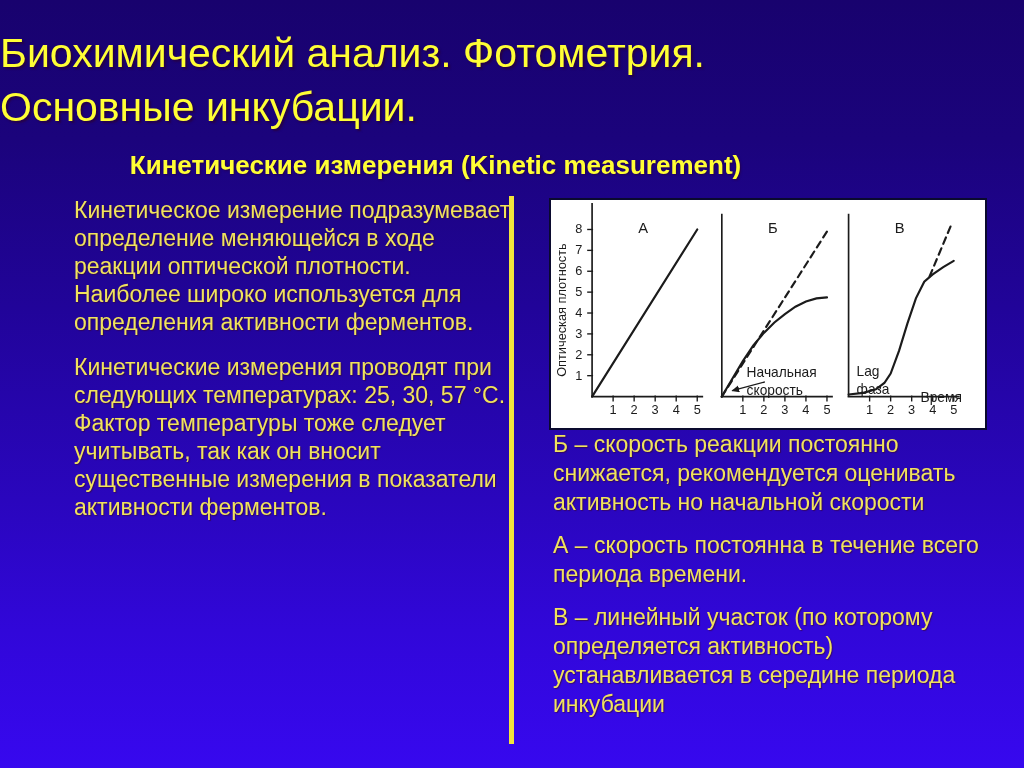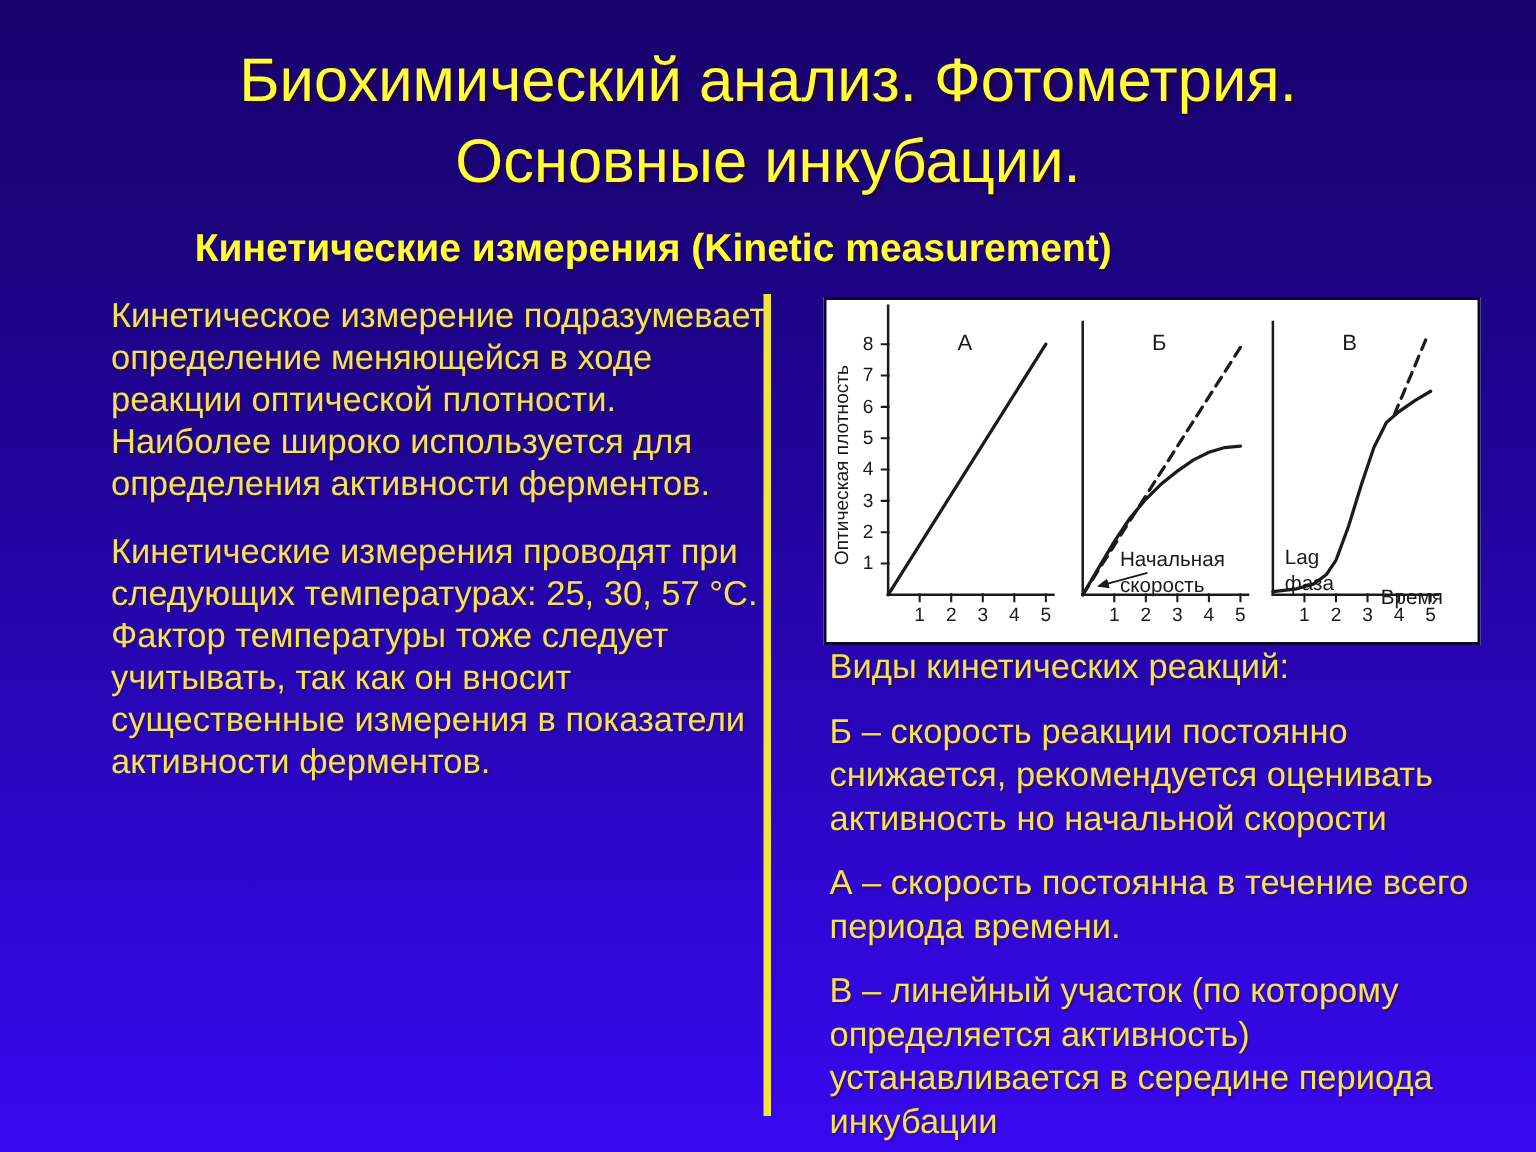--- a/index.html
+++ b/index.html
@@ -2,21 +2,21 @@
 <html><head>
 <meta charset="utf-8">
 <style>
   html,body{margin:0;padding:0;}
   body{
     width:1024px;height:768px;position:relative;overflow:hidden;
     background:linear-gradient(180deg,#18026E 0%,#1B037C 18%,#210499 40%,#2A06BD 65%,#3107D9 82%,#3708EF 100%);
     font-family:"Liberation Sans","DejaVu Sans",sans-serif;
   }
   .title{
-    position:absolute;top:26px;left:0;width:1024px;text-align:center;
+    position:absolute;top:26px;left:0;width:1024px;
     color:#FFFF35;font-size:41px;line-height:54px;font-weight:400;
     text-shadow:2px 2px 2px rgba(45,0,45,.65);
   }
   .subtitle{
     position:absolute;top:150px;left:0;width:871px;text-align:center;
     color:#FFFF35;font-size:26px;font-weight:bold;
     text-shadow:1px 1px 2px rgba(45,0,45,.65);
   }
   .left-col{
     position:absolute;left:30px;top:196px;width:456px;
@@ -137,21 +137,20 @@
       <text x="408" y="218" text-anchor="middle" fill="#1B1B1B" font-size="13" font-family="Liberation Sans, sans-serif">5</text>
       <polyline points="383.4,77.8 404.8,26.8" fill="none" stroke="#1B1B1B" stroke-width="2.2" stroke-linecap="round" stroke-dasharray="7 5"></polyline>
       <polyline points="301.0,197.9 316.0,196.2 328.8,192.6 337.4,186.2 343.8,176.6 352.4,153.3 360.9,125.6 369.5,100.1 378.0,83.1 386.6,75.7 397.3,68.3 408.0,61.9" fill="none" stroke="#1B1B1B" stroke-width="2.2" stroke-linecap="round"></polyline>
       <text x="309.132" y="179.0625" text-anchor="start" fill="#1B1B1B" font-size="14" font-family="Liberation Sans, sans-serif">Lag</text>
       <text x="309.132" y="197.0625" text-anchor="start" fill="#1B1B1B" font-size="14" font-family="Liberation Sans, sans-serif">фаза</text>
       <text x="374.188" y="206.05" text-anchor="start" fill="#1B1B1B" font-size="14" font-family="Liberation Sans, sans-serif">Время</text>
     </svg>
 </div>
 
 <div class="right-col">
-  <p>Виды кинетических реакций:</p>
   <p>Б – скорость реакции постоянно
 снижается, рекомендуется оценивать
 активность но начальной скорости</p>
   <p>А – скорость постоянна в течение всего
 периода времени.</p>
   <p>В – линейный участок (по которому
 определяется активность)
 устанавливается в середине периода
 инкубации</p>
 </div>

